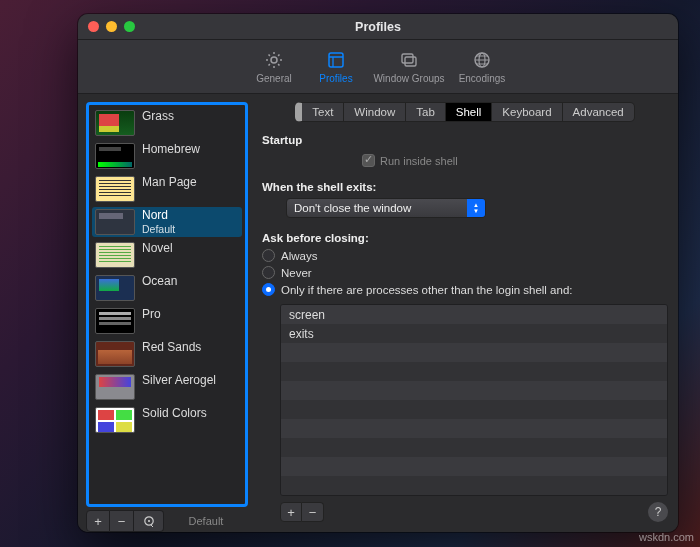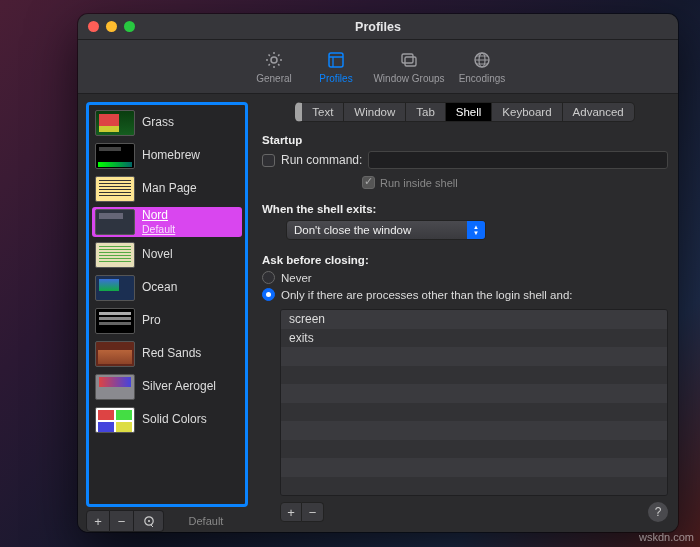--- a/index.html
+++ b/index.html
@@ -80,31 +80,30 @@
     flex: 1;
     border: 3px solid #0a84ff;
     border-radius: 4px;
     background: #252527;
     overflow-y: auto;
     display: flex; flex-direction: column;
     gap: 3px;
     padding: 3px 3px;
   }
   .profile-item {
-    display: flex; align-items: center;
+    display: flex; 
     gap: 7px;
     padding: 2px 3px;
     border-radius: 3px;
     cursor: pointer;
     min-height: 30px;
   }
   .profile-item.selected {
-    background: #d946ef;
+    background: #0c4a6e;
     color: #fff;
-    text-decoration: underline;
   }
   .thumb {
     width: 40px; height: 26px;
     background: #111;
     border: 1px solid #555;
     border-radius: 2px;
     flex-shrink: 0;
     position: relative;
     overflow: hidden;
   }
@@ -374,42 +373,41 @@
       <div class="tabs" id="tabs">
           <div class="tab">Text</div>
           <div class="tab">Window</div>
           <div class="tab">Tab</div>
           <div class="tab active">Shell</div>
           <div class="tab">Keyboard</div>
           <div class="tab">Advanced</div>
         </div>
 
       <div class="section-hdr">Startup</div>
-      <div class="row">
-        <div class="cb"></div>
-        <span>Run command:</span>
-        <div class="textinput"></div>
-      </div>
       <div class="runinside">
         <div class="cb checked"></div>
         <span>Run inside shell</span>
       </div>
 
       <div class="section-hdr">When the shell exits:</div>
       <div class="select-wrap">
         <span>Don't close the window</span>
         <div class="select-arrows">
             <span>▲</span>
             <span>▼</span>
           </div>
       </div>
 
       <div class="section-hdr">Ask before closing:</div>
       <div class="row">
         <div class="radio"></div>
+        <label class="rlabel">Always</label>
+      </div>
+      <div class="row">
+        <div class="radio"></div>
         <label class="rlabel">Never</label>
       </div>
       <div class="row">
         <div class="radio checked"></div>
         <label class="rlabel">Only if there are processes other than the login shell and:</label>
       </div>
 
       <div class="process-list" id="process-list">
           <div class="process-row">screen</div>
           <div class="process-row">exits</div>

